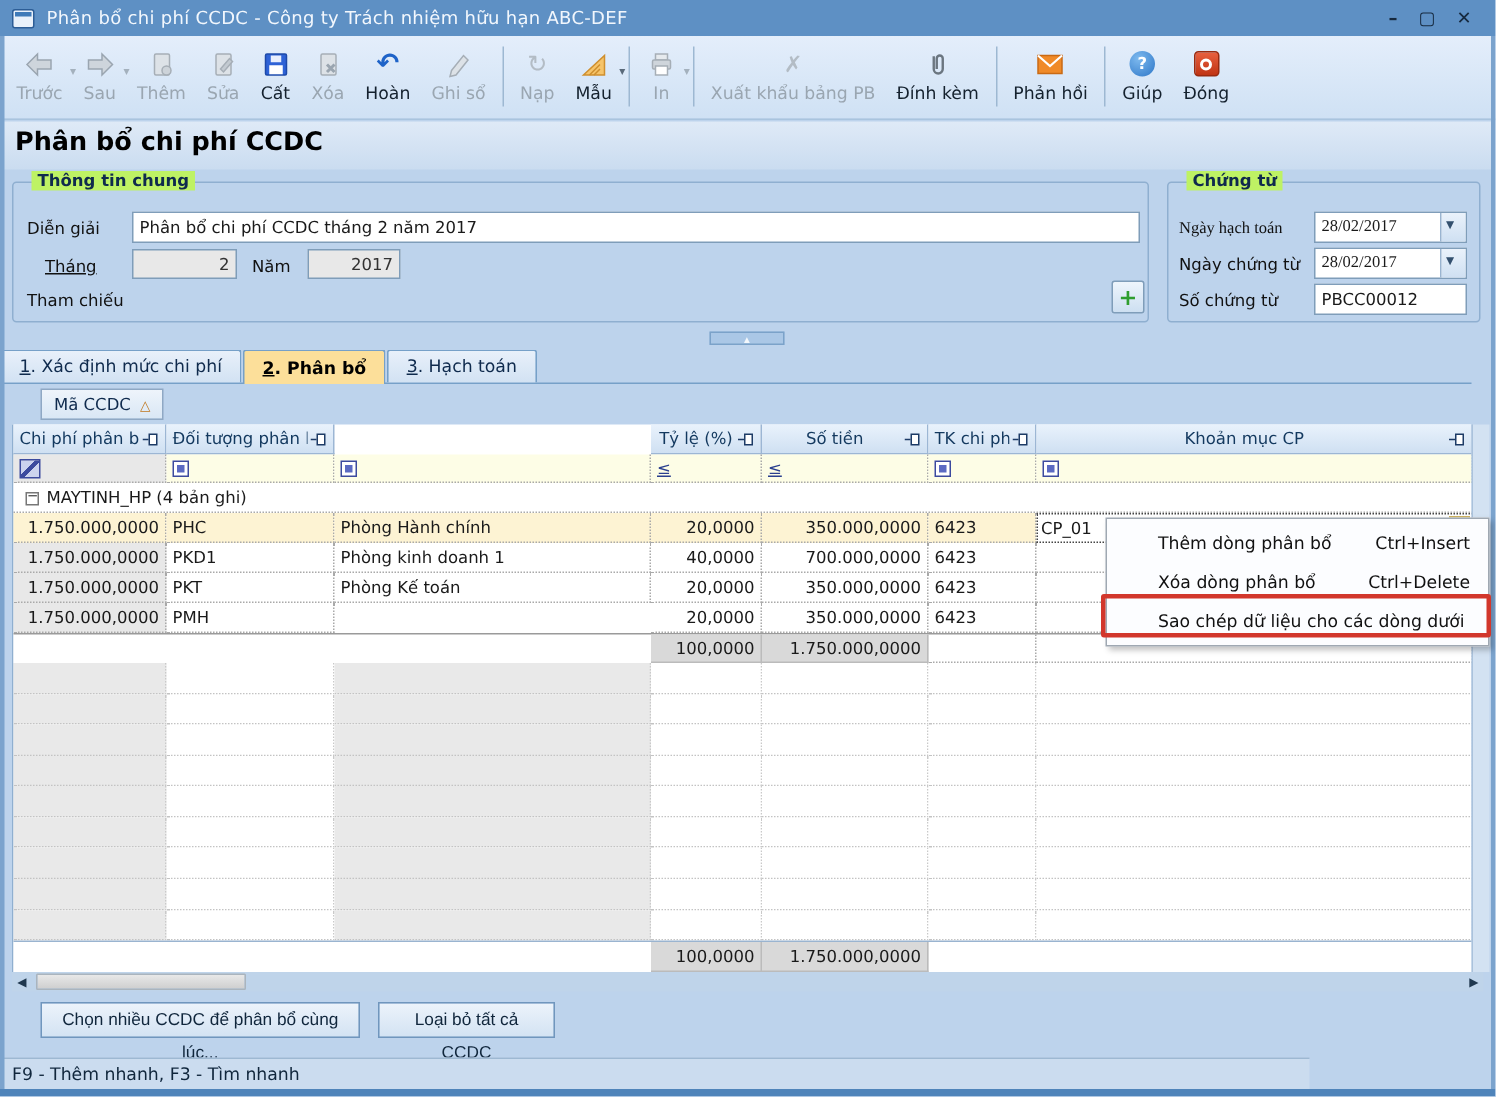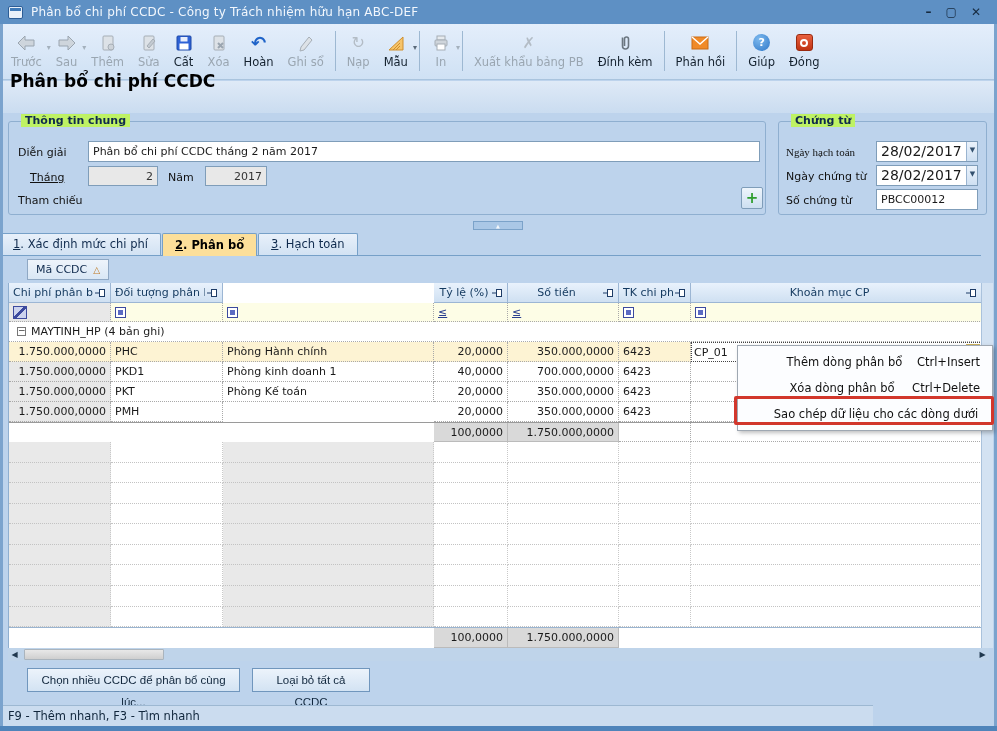--- a/index.html
+++ b/index.html
@@ -27,30 +27,30 @@
   .tsep { width:1px; height:40px; background:#9db8d2; margin:0 4px; }
   .glyph-undo { font-size:18px; font-weight:bold; color:#1e63c8; line-height:18px; }
   .glyph-refresh { font-size:16px; color:#b3bcc5; line-height:18px; }
   .glyph-x { font-size:15px; font-weight:bold; color:#b3bcc5; }
   .help-ic { width:17px; height:17px; border-radius:50%; background:radial-gradient(circle at 35% 30%, #7db9ee, #2e77c8); color:#fff; font-weight:bold; font-size:11px; text-align:center; line-height:17px; }
   .close-ic { width:17px; height:17px; border-radius:3px; background:linear-gradient(#e8603f,#c03414); border:1px solid #992a10; display:flex; align-items:center; justify-content:center; }
   .close-ic i { display:block; width:8px; height:8px; border:2px solid #fff; border-radius:50%; }
 
   
   .head-band { position:absolute; left:0; top:81px; width:997px; height:32px; background:linear-gradient(#dfeaf7,#cadcf0); }
-  .page-title { position:absolute; left:10px; top:71px; font-size:17px; font-weight:bold; color:#000; }
+  .page-title { position:absolute; left:10px; top:85px; font-size:17px; font-weight:bold; color:#000; }
 
   
   .gbox { position:absolute; border:1px solid #8fafd0; border-radius:3px; }
   .gbox .glabel { position:absolute; top:-8px; left:12px; background:#bef264; padding:0 4px; font-weight:bold; color:#0f2a4d; font-size:11px; }
   .flabel { position:absolute; font-size:11px; color:#111; }
   .tbox { position:absolute; background:#fff; border:1px solid #7f9db9; font-size:11px; padding:0 4px; line-height:19px; white-space:nowrap; overflow:hidden; }
   .tbox.dis { background:#e8e8e8; color:#333; text-align:right; }
   .combo { position:absolute; background:#fff; border:1px solid #7f9db9; display:flex; }
-  .combo .cval { flex:1; padding:0 4px; line-height:19px; font-size:14px; }
+  .combo .cval { flex:1; padding:0 4px; line-height:19px; font-size:11px;font-family:Liberation Serif, serif; }
   .combo .cbtn { width:17px; background:linear-gradient(#eaf2fb,#cfe0f2); border-left:1px solid #9ab4d0; position:relative; }
   .combo .cbtn::before { content:"▼"; position:absolute; left:3px; top:4px; font-size:7px; color:#33506e; }
   .plus-btn { position:absolute; width:22px; height:22px; background:linear-gradient(#eef5fc,#cddff1); border:1px solid #7f9db9; border-radius:2px; text-align:center; }
   .plus-btn span { color:#2f9e2f; font-weight:bold; font-size:15px; line-height:20px; }
 
   
   .splitter { position:absolute; left:473px; top:221px; width:50px; height:9px; background:#aac7e6; border:1px solid #7ba2c9; text-align:center; }
   .splitter::before { content:"▲"; font-size:5px; color:#f4f8fc; position:relative; top:-4px; }
 
   
@@ -109,21 +109,21 @@
 
   
   .fbtn { position:absolute; height:24px; background:linear-gradient(#ecf3fb,#d3e3f3); border:1px solid #7096bd; font-size:11.5px; color:#10263c; padding:0 10px; line-height:22px; }
   .statusbar { position:absolute; left:0; top:705px; width:873px; height:21px; background:#cbdcEF; border-top:1px solid #9db8d2; line-height:20px; padding-left:8px; font-size:11.5px; color:#10263c; }
   .win-border-bottom { position:absolute; left:0; top:726px; width:997px; height:5px; background:#4f84ba; }
   .win-border-side { position:absolute; top:24px; width:3px; height:702px; background:#7ba3cd; }
 
   
   .ctxmenu { position:absolute; left:737px; top:345px; width:256px; background:#fcfdff; border:1px solid #9fa8b2; box-shadow:2px 2px 4px rgba(0,0,0,.25); padding:3px 0; z-index:20; }
   .mi { height:26px; line-height:26px; padding-left:34px; padding-right:12px; display:flex; font-size:11.5px; color:#111; }
-  .mi .mlabel { flex:1; white-space:nowrap;text-align:center; }
+  .mi .mlabel { flex:1; white-space:nowrap; }
   .mi .mshort { white-space:nowrap; }
   .red-box { position:absolute; left:734px; top:396px; width:260px; height:29px; border:3px solid #d2372c; border-radius:2px; z-index:30; }
 
   svg { display:block; }
 </style>
 </head>
 <body>
 
 <div class="window">
 

